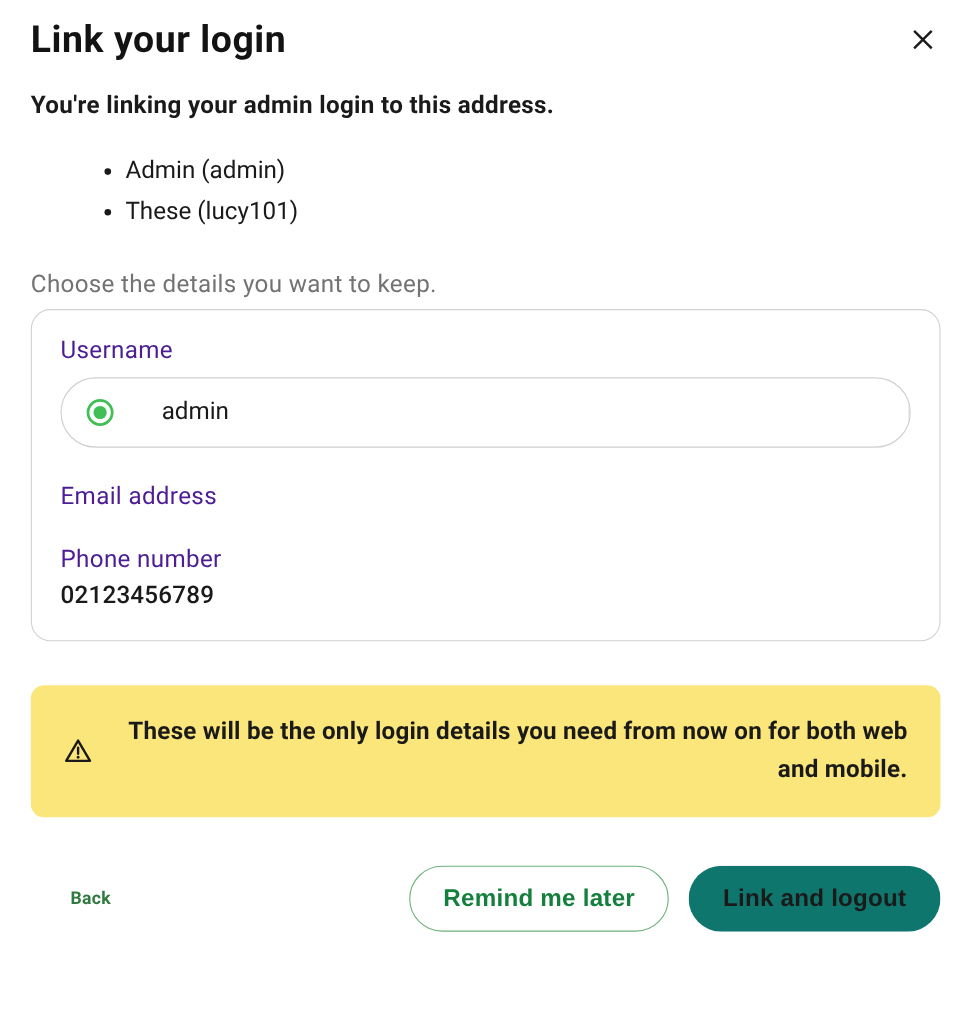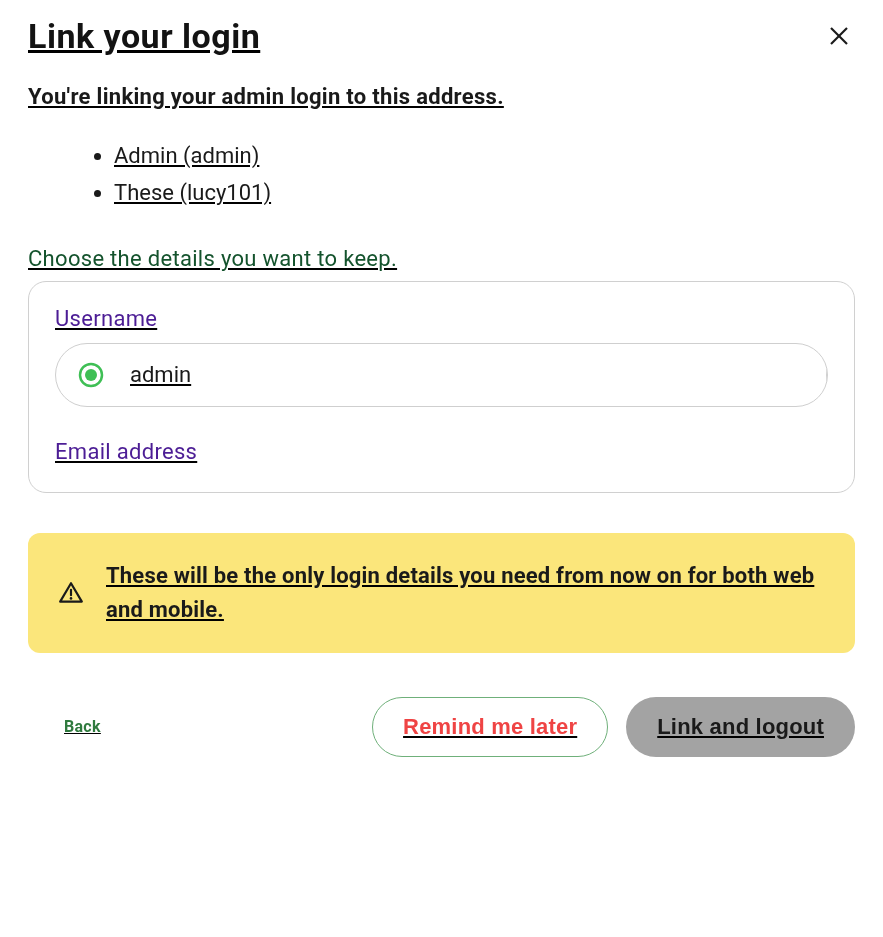--- a/index.html
+++ b/index.html
@@ -10,21 +10,20 @@
     body {
       font-family: -apple-system, BlinkMacSystemFont, "Segoe UI", Roboto, Helvetica, Arial, sans-serif;
       background: #fff;
       width: 883px;
       height: 937px;
       overflow: hidden;
     }
     .modal {
       padding: 16px 28px 28px 28px;
       position: relative;
-      text-decoration: underline;
     }
     .modal-header {
       display: flex;
       justify-content: space-between;
       align-items: flex-start;
     }
     .modal-title {
       font-size: 34px;
       font-weight: 700;
       color: #131313;
@@ -56,21 +55,21 @@
     }
     .employee-list li {
       font-size: 22px;
       color: #1a1a1a;
       line-height: 1.7;
       list-style-type: disc;
       margin-left: 28px;
     }
     .choose-label {
       font-size: 22px;
-      color: #14532d;
+      color: #737373;
       margin-top: 34px;
       letter-spacing: 0.3px;
     }
     .card {
       border: 1.5px solid #d0d0d0;
       border-radius: 18px;
       margin-top: 10px;
       padding: 24px 26px 28px 26px;
     }
     .field-label {
@@ -84,21 +83,21 @@
       border-radius: 40px;
       margin-top: 12px;
       overflow: hidden;
     }
     .radio-option {
       flex: 1;
       display: flex;
       align-items: center;
       padding: 18px 22px;
       cursor: pointer;
-      gap: 26px;
+      gap: 43px;
     }
     .radio-option:first-child {
       border-right: 1.5px solid #cfcfcf;
     }
     .radio-circle {
       width: 26px;
       height: 26px;
       flex-shrink: 0;
     }
     .radio-option-label {
@@ -116,20 +115,21 @@
       letter-spacing: 0.2px;
     }
     .warning-box {
       background: #fbe67b;
       border-radius: 12px;
       margin-top: 40px;
       padding: 26px 30px;
       display: flex;
       align-items: center;
       gap: 22px;
+      text-align: right;
     }
     .warning-icon {
       width: 26px;
       height: 26px;
       flex-shrink: 0;
       margin-top: 0;
     }
     .warning-text {
       font-size: 22px;
       font-weight: 700;
@@ -159,25 +159,25 @@
       font-size: 22px;
       font-weight: 700;
       border-radius: 40px;
       padding: 16px 30px;
       cursor: pointer;
       border: 1.5px solid transparent;
       letter-spacing: 0.2px;
     }
     .btn-outline {
       background: #fff;
-      color: #ef4444;
+      color: #15803d;
       border-color: #6fb07a;
     }
     .btn-primary {
-      background: #a3a3a3;
+      background: #0f766e;
       color: #1a1a1a;
     }
   </style>
 </head>
 <body>
 
 <div class="modal">
 
   <div class="modal-header">
     <h1 class="modal-title">Link your login</h1>
@@ -209,20 +209,24 @@
           <circle cx="13" cy="13" r="6" fill="#3fbf55"></circle>
         </svg>
         <span class="radio-option-label">admin</span>
       </div>
     </div>
 
     <div class="field-block">
       <div class="field-label">Email address</div>
     </div>
 
+    <div class="field-block">
+      <div class="field-label">Phone number</div>
+      <div class="field-value">02123456789</div>
+    </div>
 
   </div>
 
   <div class="warning-box">
     <svg class="warning-icon" viewBox="0 0 24 24">
       <path d="M12 3 L22 20 L2 20 Z" fill="none" stroke="#1a1a1a" stroke-width="2" stroke-linejoin="round"></path>
       <line x1="12" y1="9" x2="12" y2="14" stroke="#1a1a1a" stroke-width="2" stroke-linecap="round"></line>
       <circle cx="12" cy="17" r="1.2" fill="#1a1a1a"></circle>
     </svg>
     <div class="warning-text">These will be the only login details you need from now on for both web and mobile.</div>

